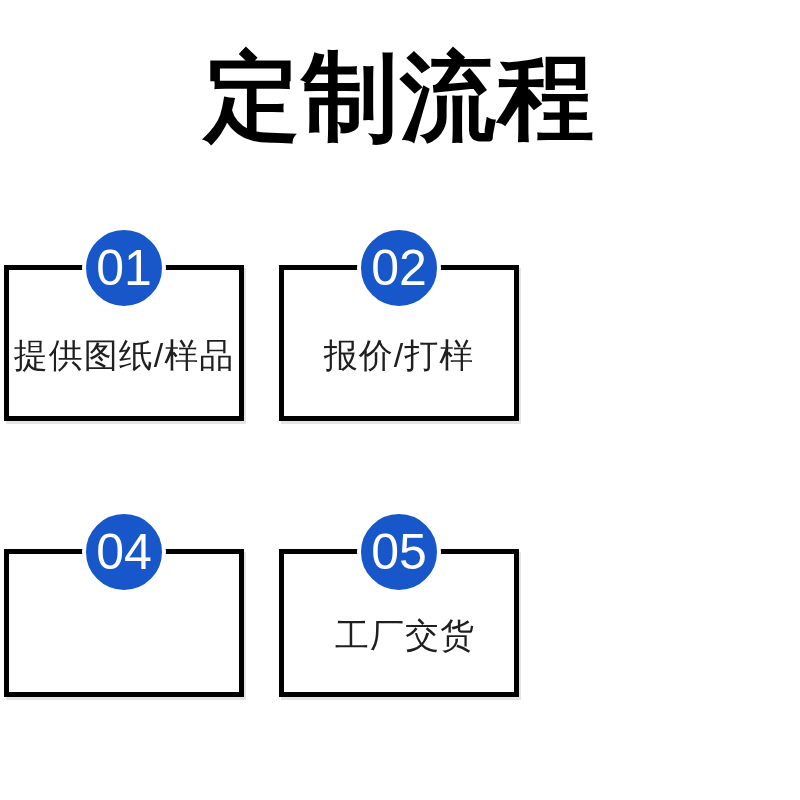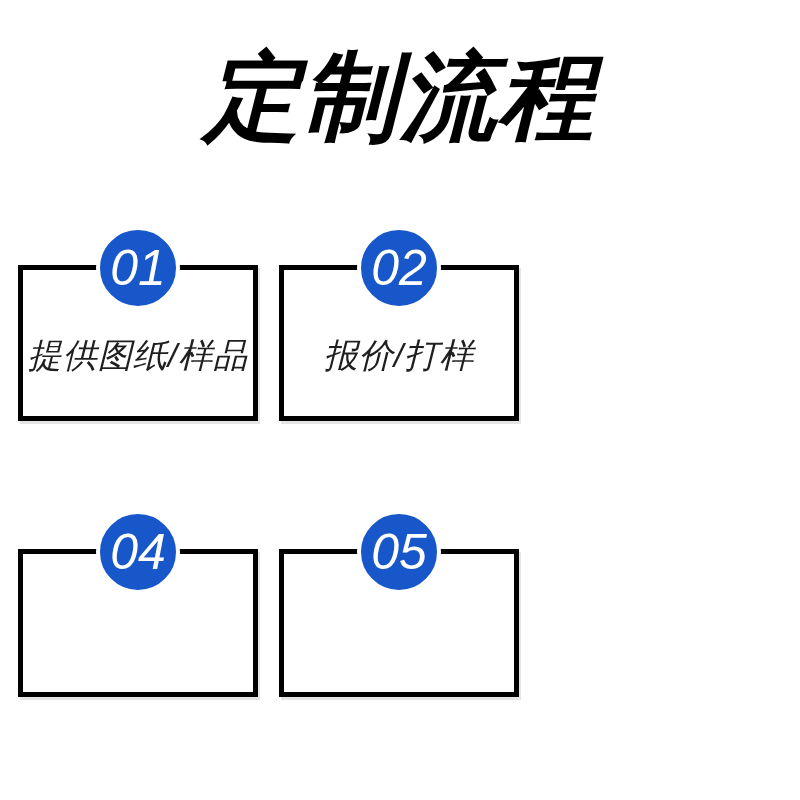--- a/index.html
+++ b/index.html
@@ -1,21 +1,21 @@
 <!DOCTYPE html>
 <html style="--accent: #1757c9; --border-black: #000000; --text-dark: #1f1f1f; --bg: #ffffff;"><head>
 <meta charset="utf-8">
 <style>
   :root {
     --accent: #1757c9;
     --border-black: #000000;
     --text-dark: #1f1f1f;
     --bg: #ffffff;
   }
-  * { margin: 0; padding: 0; box-sizing: border-box; font-style: italic; }
+  * { margin: 0; padding: 0; box-sizing: border-box; }
   html, body {
     width: 800px;
     height: 800px;
     background: var(--bg);
     font-family: "Liberation Sans", "DejaVu Sans", sans-serif;
     overflow: hidden;
   }
   .canvas {
     position: relative;
     width: 800px;
@@ -39,21 +39,21 @@
     width: 240px;
     background: #ffffff;
     border: 5px solid var(--border-black);
     box-shadow: 2px 3px 0 rgba(0,0,0,0.10);
     display: flex;
     align-items: center;
     justify-content: center;
   }
   .row1 { top: 265px; height: 156px; }
   .row2 { top: 549px; height: 148px; padding-left: 12px; }
-  .col1 { left: 18px; }
+  .col1 { left: 4px; }
   .col2 { left: 279px; }
   .col3 { left: 537px; }
   .step-number-badge {
     position: absolute;
     top: -44px;
     left: 50%;
     transform: translateX(-50%);
     width: 84px;
     height: 84px;
     border-radius: 50%;
@@ -93,16 +93,17 @@
     <div class="step-label">报价/打样</div>
   </div>
 
 
   <div class="step-card row2 col1">
     <div class="step-number-badge">04</div>
   </div>
 
   <div class="step-card row2 col2">
     <div class="step-number-badge">05</div>
+    <div class="step-label">工厂交货</div>
   </div>
 
 
 </div>
 
 </body></html>

